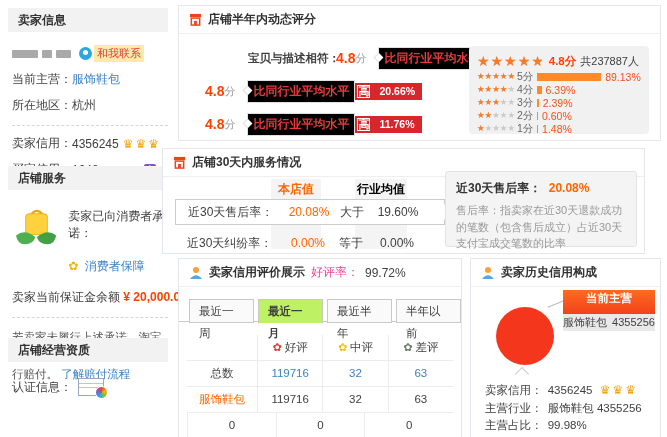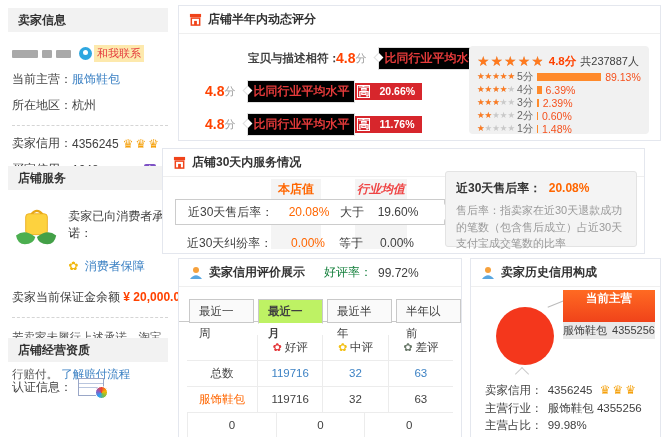--- a/index.html
+++ b/index.html
@@ -34,21 +34,21 @@
   .cert-icon{display:inline-block;width:24px;height:16px;border:1px solid #9aa7c7;background:
       linear-gradient(#fff 4px,#b9c6de 4px,#b9c6de 5px,#fff 5px,#fff 8px,#b9c6de 8px,#b9c6de 9px,#fff 9px);
       position:relative;margin-left:6px;cursor:pointer;}
   .cert-icon::after{content:"";position:absolute;right:-5px;bottom:-4px;width:11px;height:11px;border-radius:50%;
       background:conic-gradient(#e43,#f7b500,#7bc043,#29a1f7,#8a5cc0,#e43);border:1px solid #fff;}
 
   
   .panel{position:absolute;background:#fff;border:1px solid #e4e7ee;box-sizing:border-box;}
   .phead{height:27px;border-bottom:1px solid #efefef;display:flex;align-items:center;gap:6px;padding-left:10px;
          font-weight:bold;color:#333;}
-  .phead .sub{font-weight:normal;color:#15803d;margin-left:13px;text-align:center;}
+  .phead .sub{font-weight:normal;color:#ec4899;margin-left:0;text-align:center;}
   .phead .subv{font-weight:normal;color:#404040;}
 
   
   .rate-row{position:absolute;left:26px;height:20px;display:flex;align-items:center;white-space:nowrap;}
   .rl{width:88px;font-weight:bold;font-size:11.5px;color:#404040;margin-left:43px;}
   .score{color:#ff4200;font-weight:bold;font-size:14px;}
   .sunit{color:#999;font-size:11px;margin-right:4px;}
   .cmp-bubble{position:relative;border:1px solid #e0e0e0;background:#000000;color:#e43a3a;font-weight:bold;
               font-size:12px;padding:2px 5px;margin-left:8px;}
   .cmp-bubble::before{content:"";position:absolute;left:-4px;top:6px;width:6px;height:6px;background:#fff;
@@ -69,21 +69,21 @@
   .dlabel{width:20px;color:#666;}
   .bar{height:8px;background:#ff8a2b;margin-right:4px;}
   .dpct{color:#f5511d;}
 
   
   .band{position:absolute;background:#f4f4f4;top:30px;height:70px;}
   .band1{left:108px;width:50px;}
   .band2{left:192px;width:52px;}
   .colhead{position:absolute;top:32px;font-weight:bold;text-align:center;}
   .ch-shop{left:108px;width:50px;color:#ff6600;}
-  .ch-ind{left:192px;width:52px;color:#ef4444;font-style:italic;}
+  .ch-ind{left:192px;width:52px;color:#000000;}
   .svc-row{display:flex;align-items:center;white-space:nowrap;}
   .c-label{width:96px;padding-left:12px;color:#404040;}
   .c-shop{width:50px;text-align:center;color:#ff6600;}
   .c-rel{width:36px;text-align:center;color:#404040;}
   .c-ind{width:56px;text-align:center;color:#404040;}
   .hl-row{position:absolute;left:12px;top:50px;width:268px;height:24px;background:#fff;border:1px solid #ccc;}
   .hl-row::after{content:"";position:absolute;right:-6.5px;top:6px;width:11px;height:11px;background:#fff;
                  border-top:1px solid #ccc;border-right:1px solid #ccc;transform:rotate(45deg);}
   .plain-row{position:absolute;left:12px;top:84px;width:268px;height:20px;}
   .detail-box{position:absolute;left:282px;top:22px;width:192px;height:76px;background:#f4f4f4;
@@ -106,21 +106,21 @@
   .f-good{color:#e4393c;}
   .f-mid{color:#f3c118;}
   .f-bad{color:#6b7a6b;}
   .lnk{color:#3d82c4;cursor:pointer;}
   .main-cat{color:#ff6600;}
 
   
   .pie{position:absolute;left:25px;top:48px;width:58px;height:58px;border-radius:50%;background:#f4371c;}
   .conn{position:absolute;left:76px;top:44px;width:20px;height:1px;background:#bbb;transform:rotate(-22deg);}
   .callout{position:absolute;left:92px;top:31px;width:92px;}
-  .co-head{background:linear-gradient(#ff6a22,#f0431a);color:#fff;font-weight:bold;font-size:11.5px;height:32px;
+  .co-head{background:linear-gradient(#ff6a22,#f0431a);color:#fff;font-weight:bold;font-size:11.5px;height:24px;
            line-height:16px;text-align:center;}
   .co-body{background:#e9e9e9;color:#404040;font-size:11px;height:17px;line-height:17px;text-align:center;
            display:flex;justify-content:center;gap:5px;}
   .notch2{position:absolute;left:46px;top:110px;width:9px;height:9px;background:#fff;border-left:1px solid #ccc;
           border-top:1px solid #ccc;transform:rotate(45deg);}
   .h-row{position:absolute;left:14px;white-space:nowrap;font-size:11.5px;}
   .h-row .hv{margin-left:2px;}
 </style>
 </head>
 <body>

